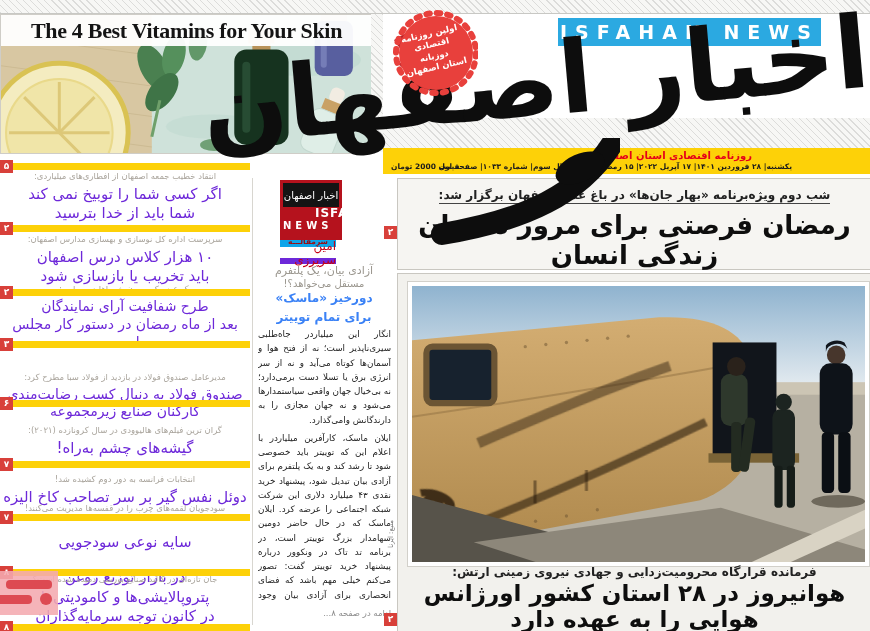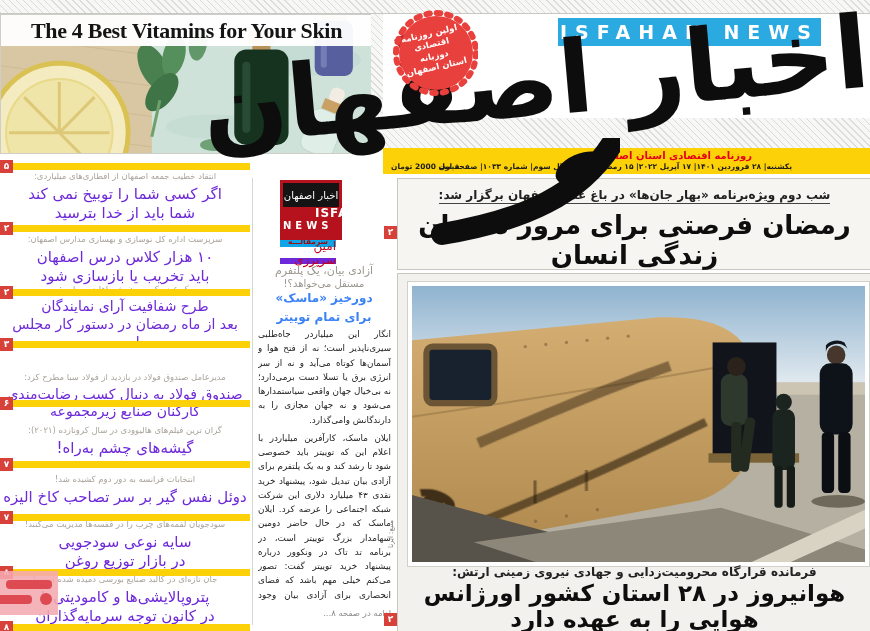--- a/index.html
+++ b/index.html
@@ -199,21 +199,21 @@
     <div class="hl sm">کارکنان صنایع زیرمجموعه</div>
   </div>
   <div class="story" style="top:417px;height:50px;">
     <div class="kicker">گران ترین فیلم‌های هالیوودی در سال کرونازده (۲۰۲۱):</div>
     <div class="hl">گیشه‌های چشم به‌راه!</div>
   </div>
   <div class="story" style="top:470px;height:42px;">
     <div class="kicker">انتخابات فرانسه به دور دوم کشیده شد!</div>
     <div class="hl">دوئل نفس گیر بر سر تصاحب کاخ الیزه</div>
   </div>
-  <div class="story" style="top:523px;height:44px;">
+  <div class="story" style="top:523px;height:44px;gap:16px;">
     <div class="kicker">سودجویان لقمه‌های چرب را در قفسه‌ها مدیریت می‌کنند!</div>
     <div class="hl">سایه نوعی سودجویی</div>
     <div class="hl">در بازار توزیع روغن</div>
   </div>
   <div class="story" style="top:578px;height:44px;">
     <div class="kicker">جان تازه‌ای در کالبد صنایع بورسی دمیده شده است؟</div>
     <div class="hl">پتروپالایشی‌ها و کامودیتی‌ها</div>
     <div class="hl">در کانون توجه سرمایه‌گذاران</div>
   </div>
 

